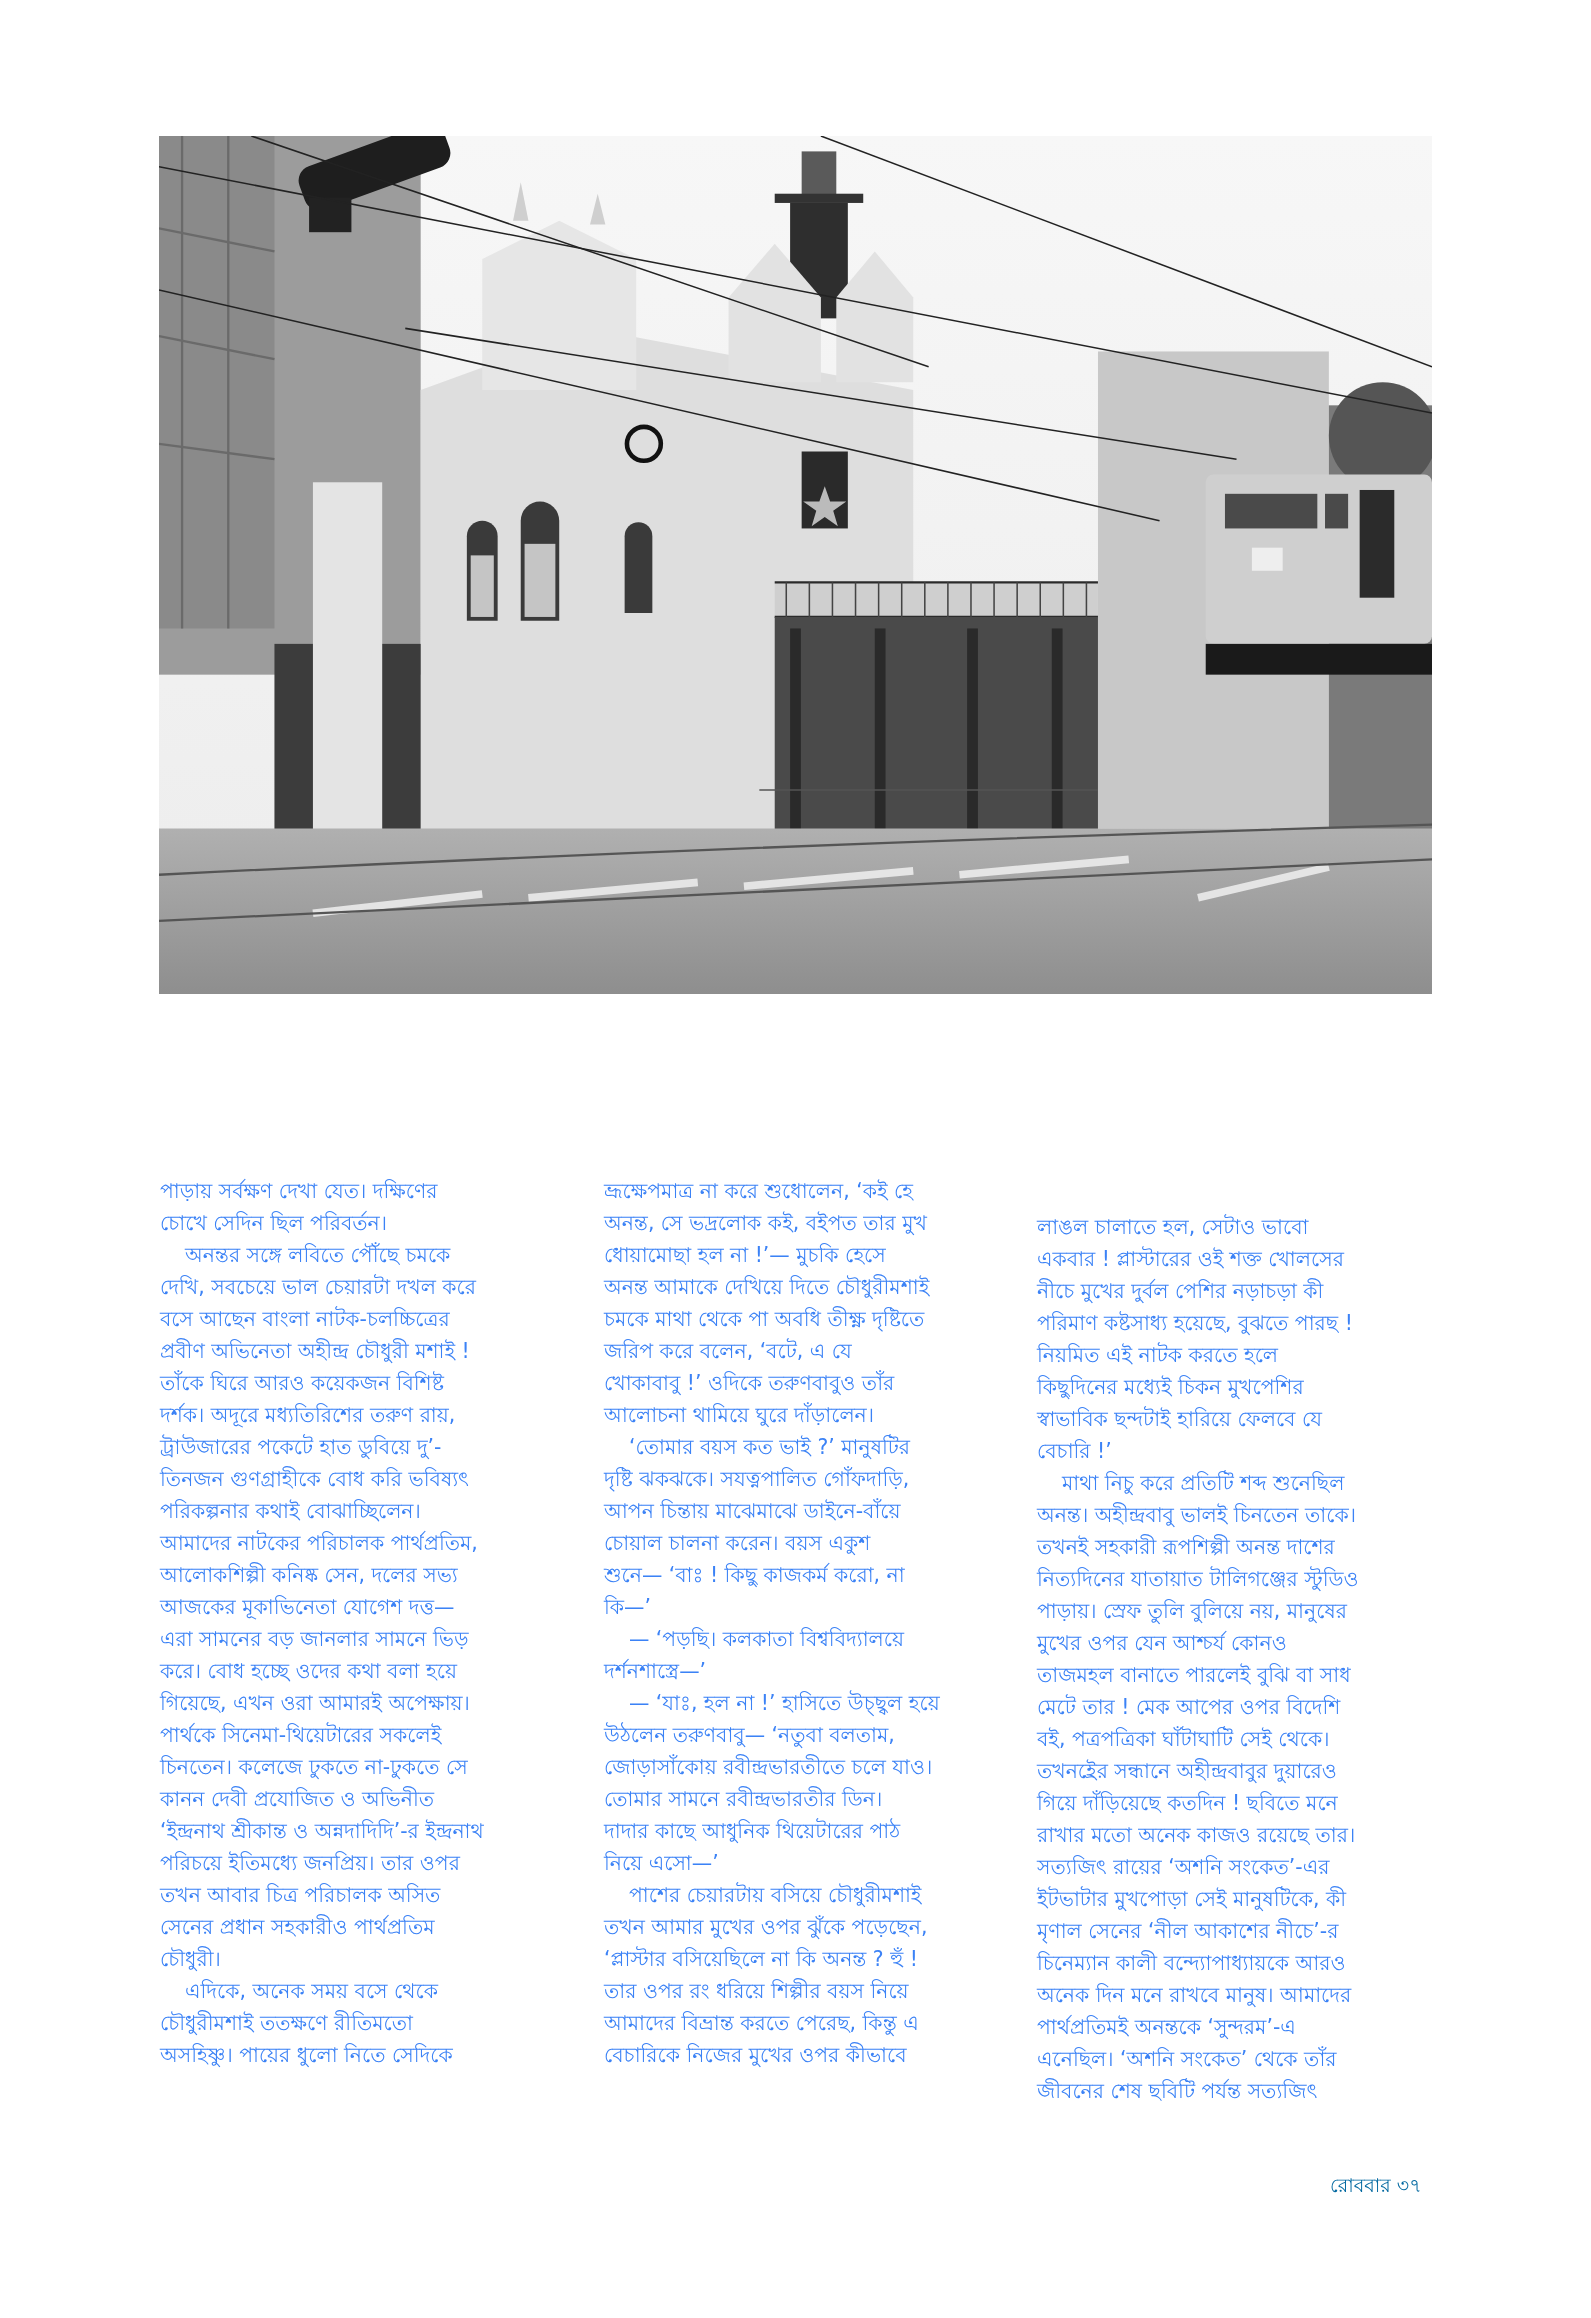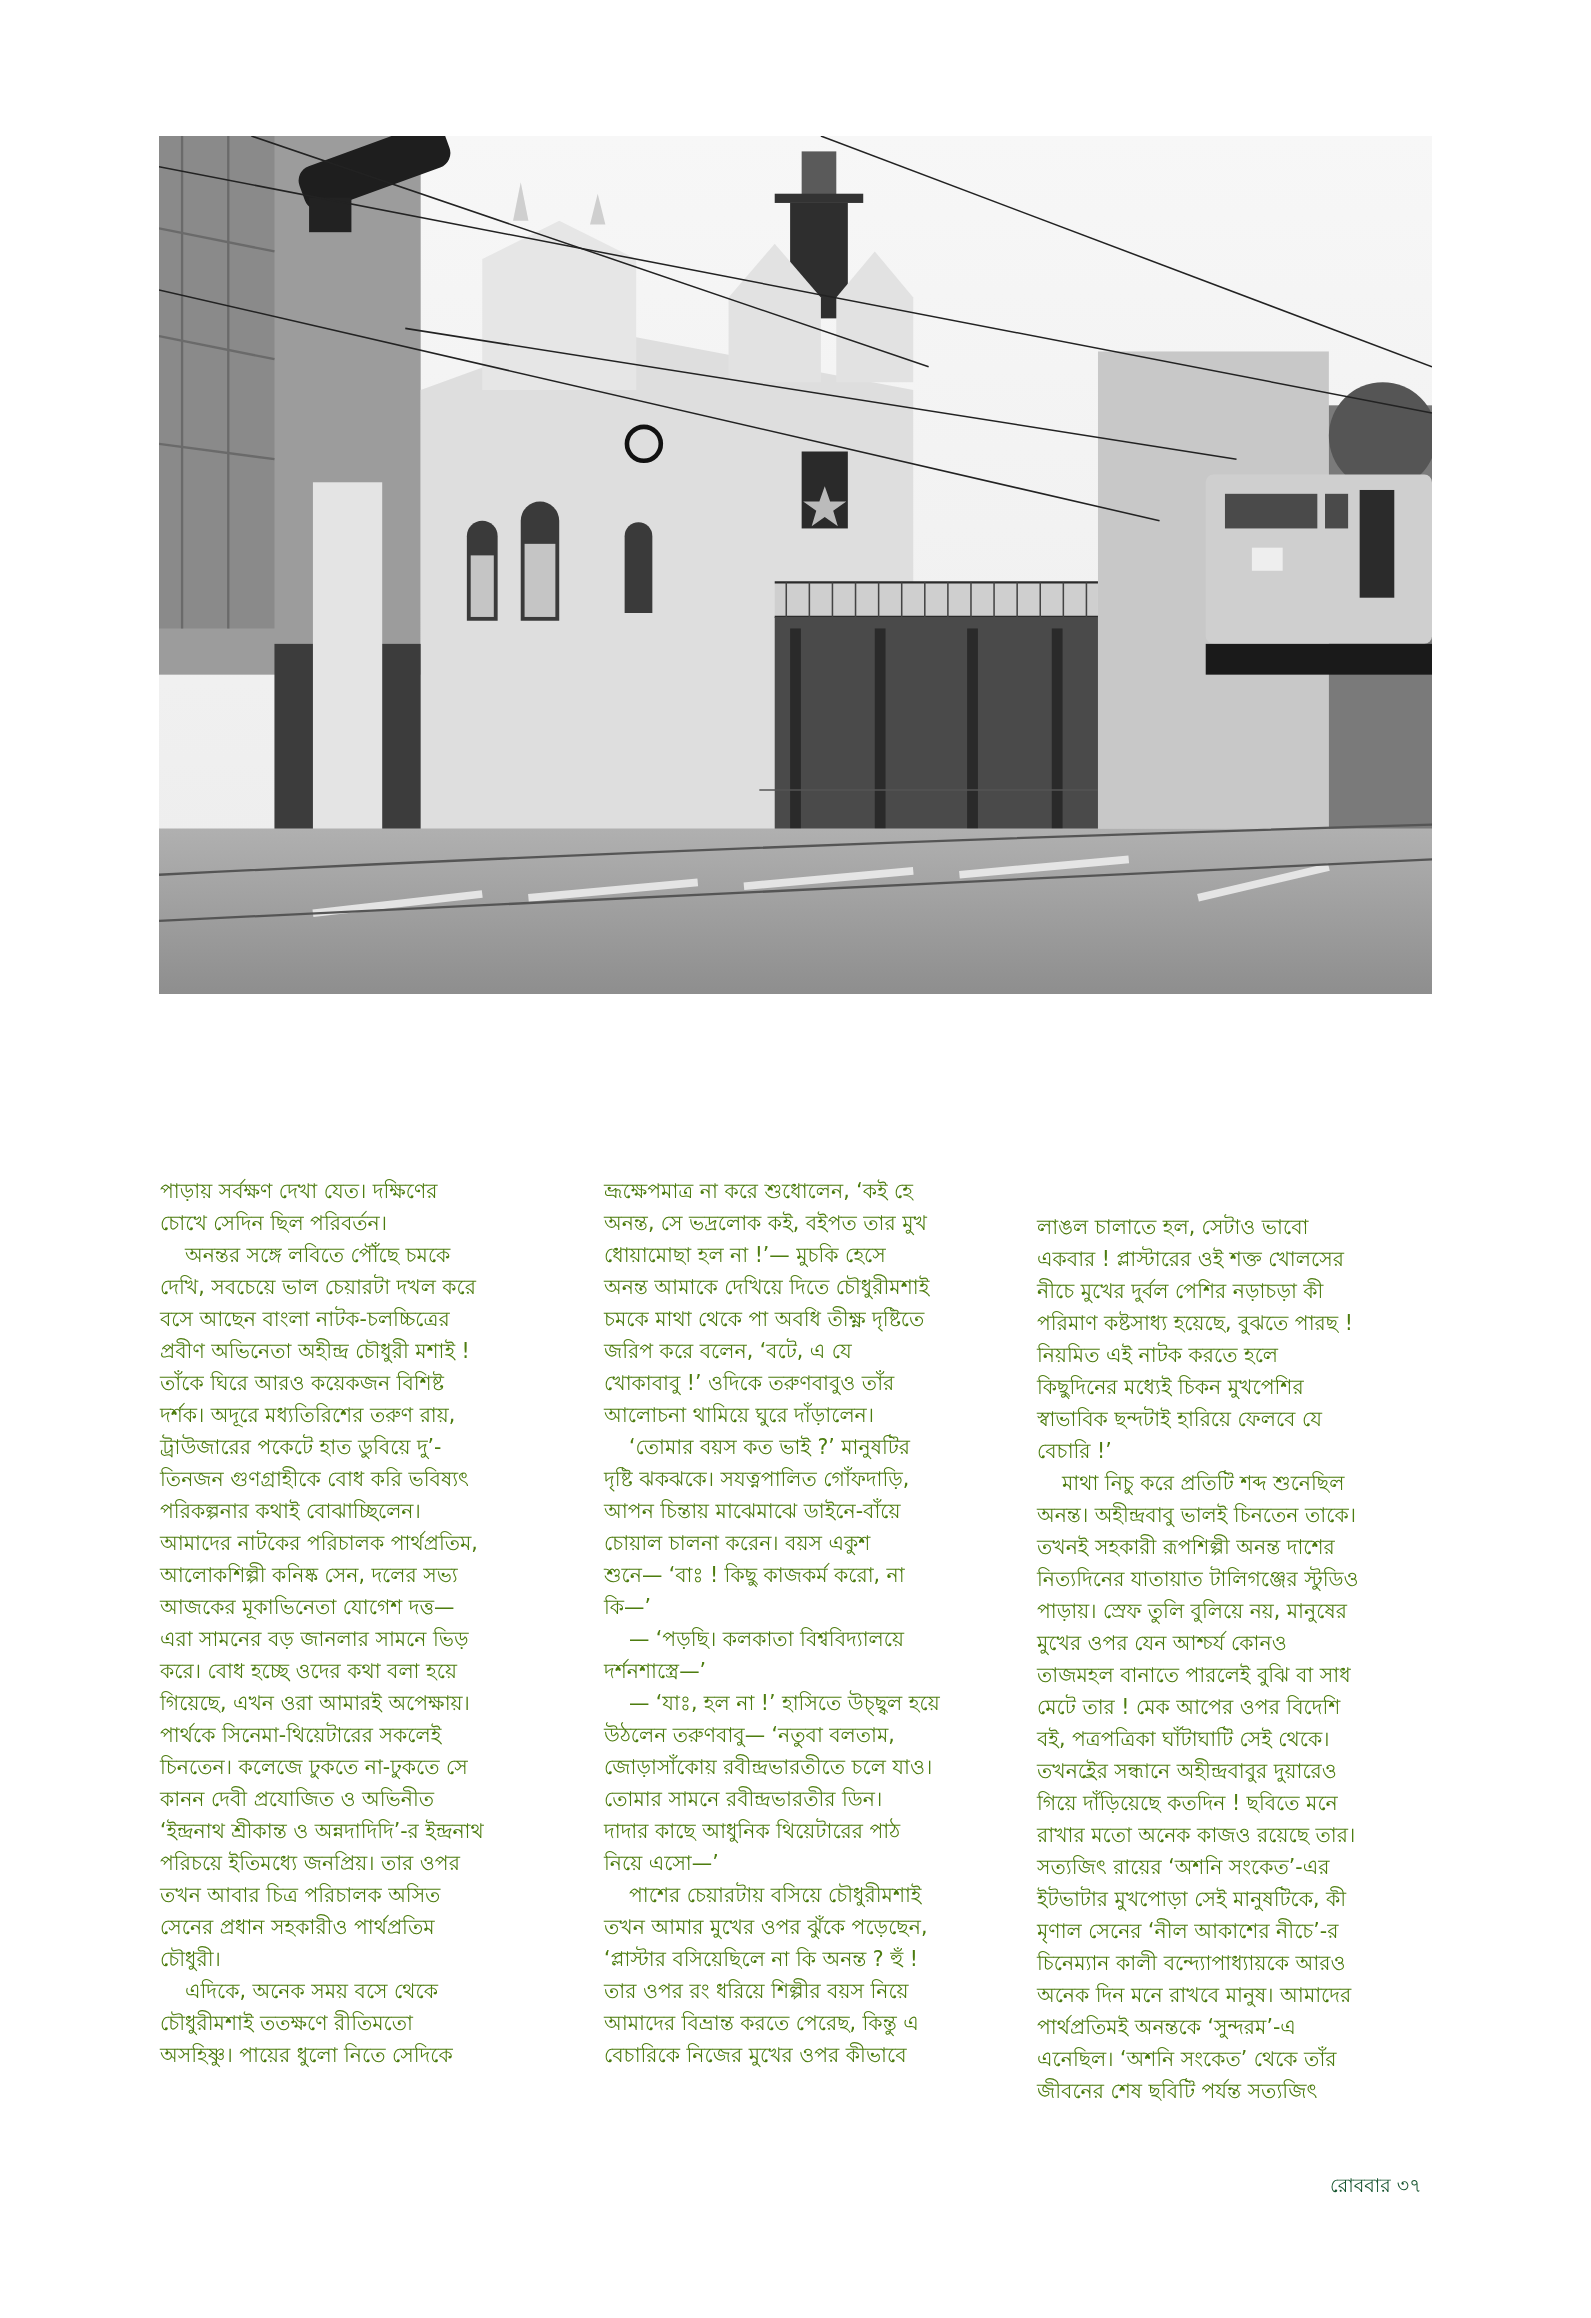--- a/index.html
+++ b/index.html
@@ -11,30 +11,30 @@
     position: absolute; left: 1318px; top: 145px;
     font-size: 19px; color: #222;
   }
   .photo {
     position: absolute; left: 159px; top: 136px; width: 1273px; height: 858px;
     overflow: hidden; background: #f2f2f2;
   }
   .photo svg { width: 100%; height: 100%; display: block; }
   .column {
     position: absolute; top: 1175px; width: 431px;
-    font-size: 20.4px; line-height: 32px; color: #4d7c0f;
+    font-size: 20.4px; line-height: 32px; color: #3b82f6;
   }
   .col-1 { left: 160px; }
   .col-2 { left: 597px; width: 431px; margin-left: 7px; }
   .col-3 { left: 1037px; width: 439px; margin-top: 36px; }
   .line { display: block; white-space: nowrap; }
   .line.indent { padding-left: 25px; }
   .folio {
     position: absolute; left: 1330px; top: 2171px;
-    font-size: 19px; color: #14532d;
+    font-size: 19px; color: #0369a1;
   }
 </style>
 </head>
 <body>
 
 <div class="running-head">স্টার থিয়েটার</div>
 
 <div class="photo">
   <svg viewBox="0 0 1654 1115" preserveAspectRatio="none">
     <defs>

